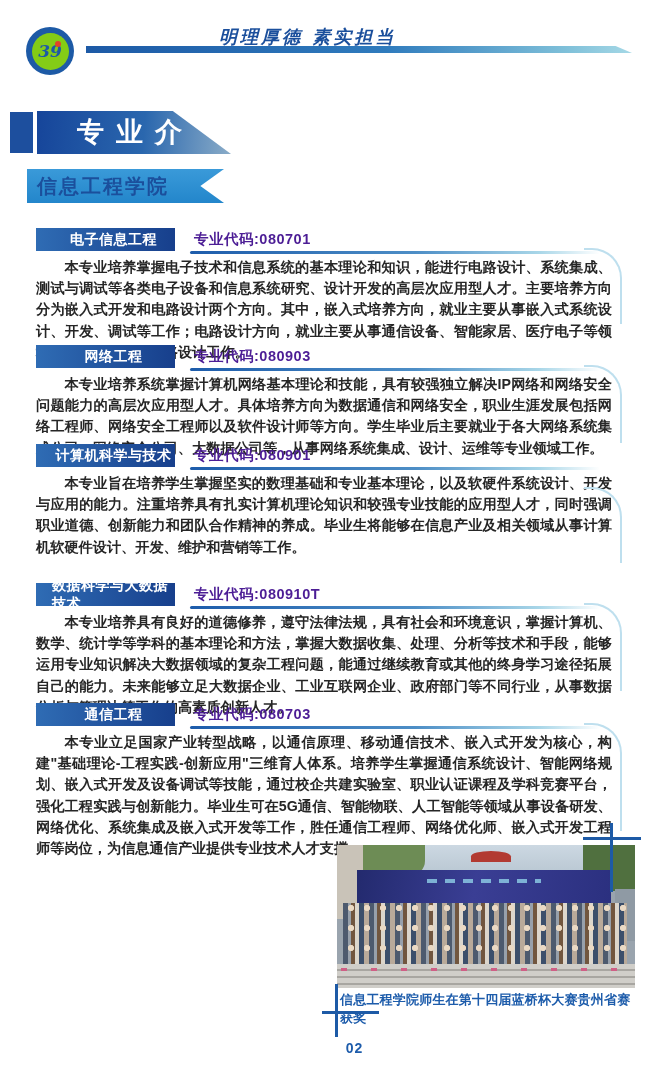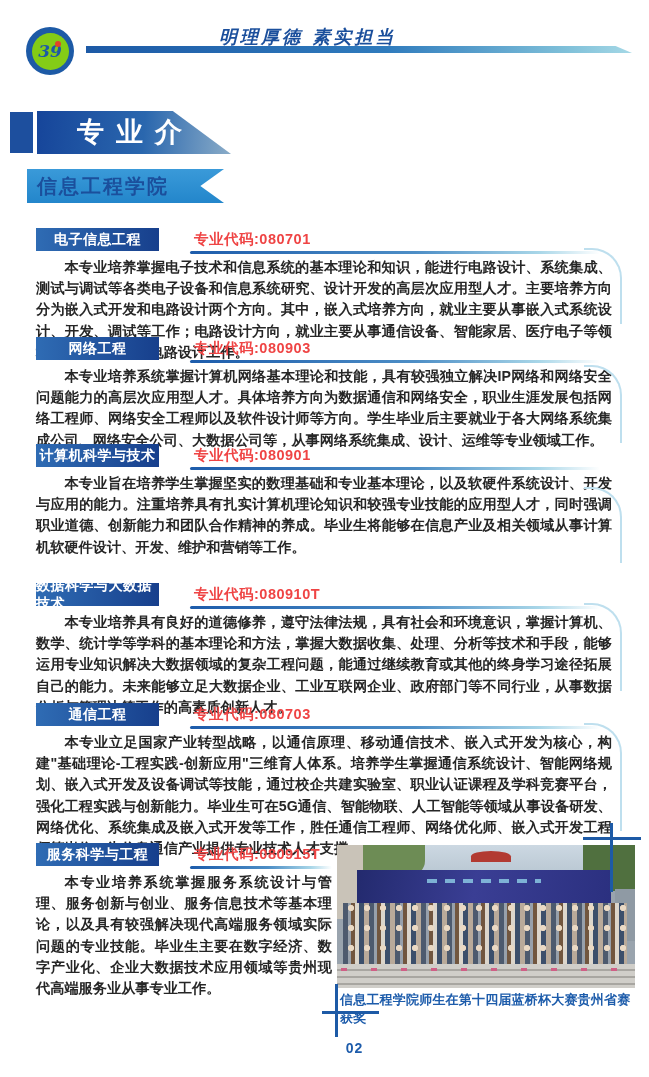--- a/index.html
+++ b/index.html
@@ -33,22 +33,22 @@
         clip-path:polygon(0 0,100% 0,88% 50%,100% 100%,0 100%);
         color:#1b4f9c;font-size:20px;font-weight:bold;letter-spacing:2px;
         line-height:34px;padding-left:10px;box-sizing:border-box;}
 
   
   .section{position:absolute;left:36px;width:576px;}
   .sec-head{position:relative;height:23px;}
   .sec-name{position:absolute;left:0;top:0;width:123px;height:23px;
         background:linear-gradient(90deg,#2f6cb4,#173f8c);
         color:#fff;font-size:14px;font-weight:bold;
-        display:flex;align-items:center;justify-content:center;letter-spacing:0.5px;}
-  .sec-code{position:absolute;left:158px;top:2px;color:#ef4444;
+        display:flex;align-items:center;justify-content:center;letter-spacing:0.5px;padding-left:16px;}
+  .sec-code{position:absolute;left:158px;top:2px;color:#4c1d95;
         font-size:14.5px;font-weight:bold;letter-spacing:0.5px;}
   .sec-rule{position:absolute;left:154px;top:23px;height:3px;width:410px;border-radius:2px;
         background:linear-gradient(90deg,#1d5cab 0%,#4d8ec6 55%,#a8d6e8 85%,rgba(190,225,240,0));}
   .sec-body{margin-top:6px;font-size:14.2px;line-height:21.2px;color:#262626;
         font-weight:600;text-align:justify;text-indent:2em;letter-spacing:0;}
   .narrow .sec-body{width:296px;}
   .narrow .sec-rule{width:142px;}
 
   
   .corner{position:absolute;width:36px;border-top:2.5px solid #bedfee;
@@ -110,21 +110,21 @@
 
   <div class="section" style="top:228px">
     <div class="sec-head">
       <div class="sec-name">电子信息工程</div>
       <div class="sec-code">专业代码:080701</div>
       <div class="sec-rule"></div>
     </div>
     <div class="sec-body">本专业培养掌握电子技术和信息系统的基本理论和知识，能进行电路设计、系统集成、测试与调试等各类电子设备和信息系统研究、设计开发的高层次应用型人才。主要培养方向分为嵌入式开发和电路设计两个方向。其中，嵌入式培养方向，就业主要从事嵌入式系统设计、开发、调试等工作；电路设计方向，就业主要从事通信设备、智能家居、医疗电子等领域的各种电子设备电路设计工作。</div>
   </div>
 
-  <div class="section" style="top:337px">
+  <div class="section" style="top:345px">
     <div class="sec-head">
       <div class="sec-name">网络工程</div>
       <div class="sec-code">专业代码:080903</div>
       <div class="sec-rule"></div>
     </div>
     <div class="sec-body">本专业培养系统掌握计算机网络基本理论和技能，具有较强独立解决IP网络和网络安全问题能力的高层次应用型人才。具体培养方向为数据通信和网络安全，职业生涯发展包括网络工程师、网络安全工程师以及软件设计师等方向。学生毕业后主要就业于各大网络系统集成公司、网络安全公司、大数据公司等，从事网络系统集成、设计、运维等专业领域工作。</div>
   </div>
 
   <div class="section" style="top:444px">
     <div class="sec-head">
@@ -146,28 +146,20 @@
 
   <div class="section" style="top:703px">
     <div class="sec-head">
       <div class="sec-name">通信工程</div>
       <div class="sec-code">专业代码:080703</div>
       <div class="sec-rule"></div>
     </div>
     <div class="sec-body">本专业立足国家产业转型战略，以通信原理、移动通信技术、嵌入式开发为核心，构建"基础理论-工程实践-创新应用"三维育人体系。培养学生掌握通信系统设计、智能网络规划、嵌入式开发及设备调试等技能，通过校企共建实验室、职业认证课程及学科竞赛平台，强化工程实践与创新能力。毕业生可在5G通信、智能物联、人工智能等领域从事设备研发、网络优化、系统集成及嵌入式开发等工作，胜任通信工程师、网络优化师、嵌入式开发工程师等岗位，为信息通信产业提供专业技术人才支撑。</div>
   </div>
 
-  <div class="section narrow" style="top:843px">
-    <div class="sec-head">
-      <div class="sec-name">服务科学与工程</div>
-      <div class="sec-code">专业代码:080915T</div>
-      <div class="sec-rule"></div>
-    </div>
-    <div class="sec-body">本专业培养系统掌握服务系统设计与管理、服务创新与创业、服务信息技术等基本理论，以及具有较强解决现代高端服务领域实际问题的专业技能。毕业生主要在数字经济、数字产业化、企业大数据技术应用领域等贵州现代高端服务业从事专业工作。</div>
-  </div>
 
   <div class="corner" style="left:584px;top:248px;height:74px"></div>
   <div class="corner" style="left:584px;top:365px;height:76px"></div>
   <div class="corner" style="left:584px;top:487px;height:74px"></div>
   <div class="corner" style="left:584px;top:603px;height:86px"></div>
   <div class="corner" style="left:584px;top:723px;height:106px"></div>
   <div class="corner" style="left:592px;top:866px;height:118px;border-color:#d3eaf5"></div>
 
   <div class="photo">
     <div class="ph-sky"></div>

